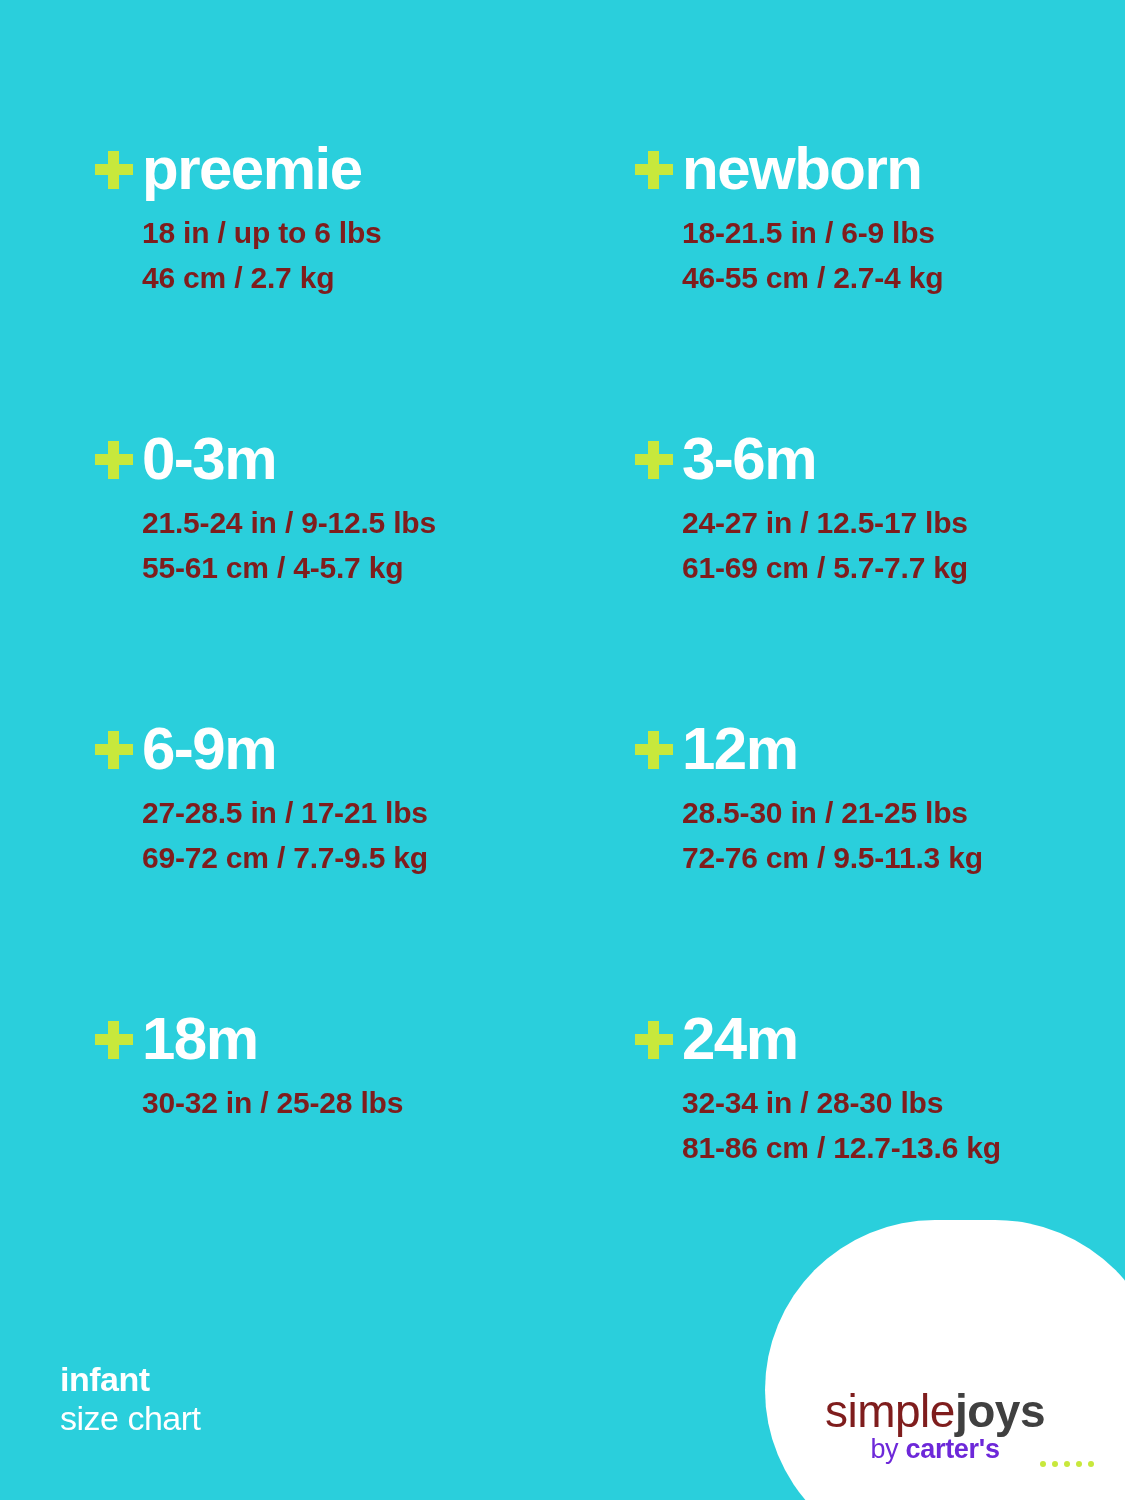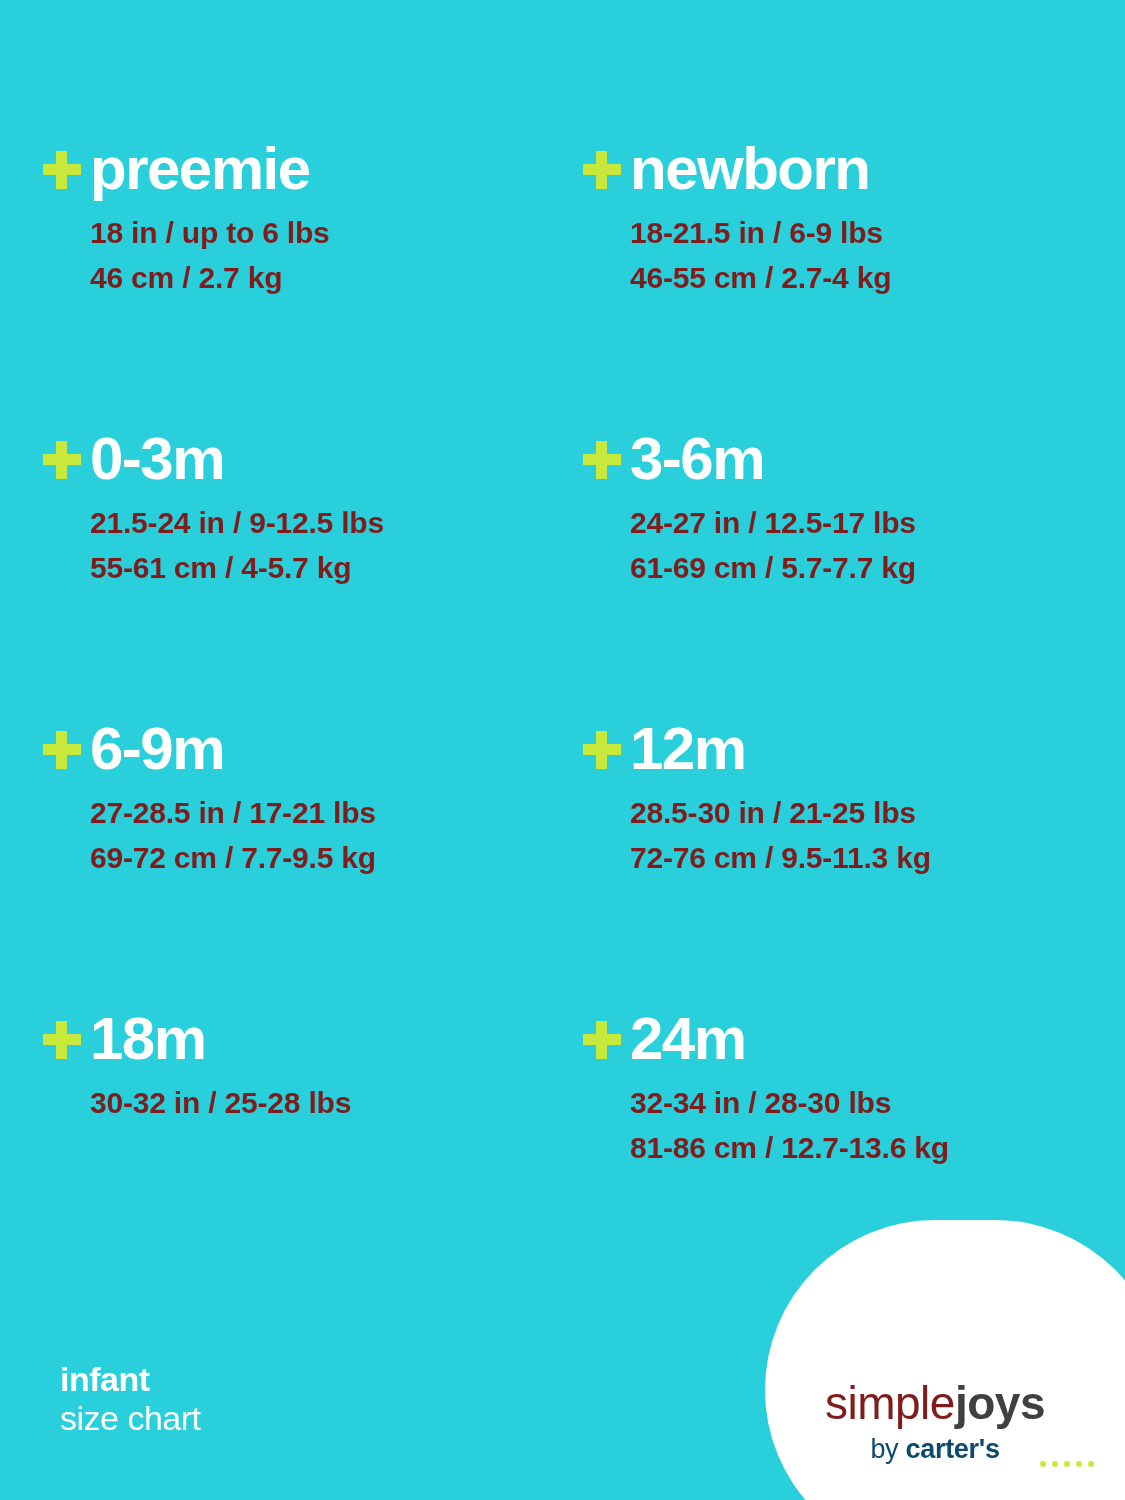--- a/index.html
+++ b/index.html
@@ -22,21 +22,21 @@
   }
 
   .grid {
     position: absolute;
     left: 0;
     top: 140px;
     width: 912px;
     display: grid;
     grid-template-columns: 540px 540px;
     grid-template-rows: 290px 290px 290px 250px;
-    padding-left: 40px;
+    padding-left: 92px;
     box-sizing: border-box;
   }
 
   .size-card {
     position: relative;
   }
 
   .size-head {
     display: flex;
     align-items: flex-start;
@@ -157,23 +157,22 @@
     gap: 6px;
   }
   .logo-dots span {
     width: 6px;
     height: 6px;
     border-radius: 50%;
     background: #C8E83C;
     display: block;
   }
   .logo-sub {
-    margin-top: 8px;
     font-size: 27px;
-    color: #0c4a6e;
+    color: #6d28d9;
     letter-spacing: -0.3px;
     white-space: nowrap;
   }
   .logo-by {
     font-weight: normal;
   }
   .logo-carters {
     font-weight: bold;
   }
 </style>

